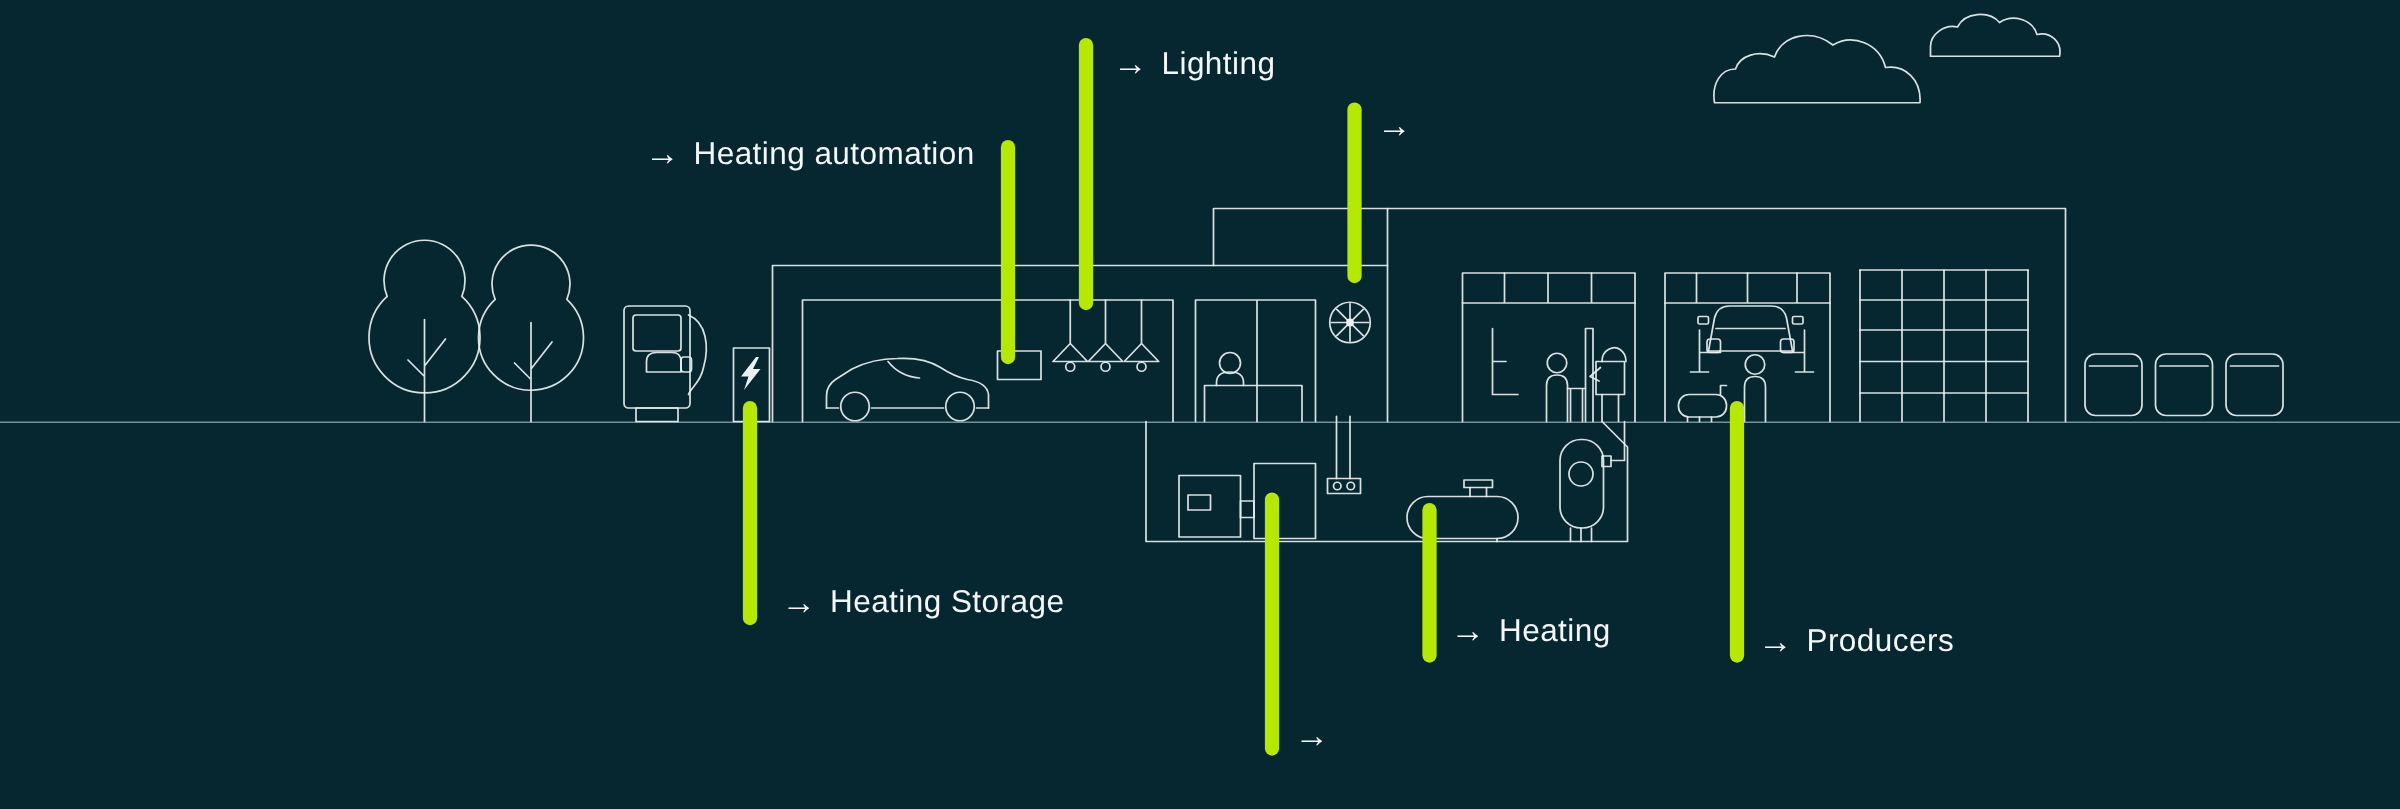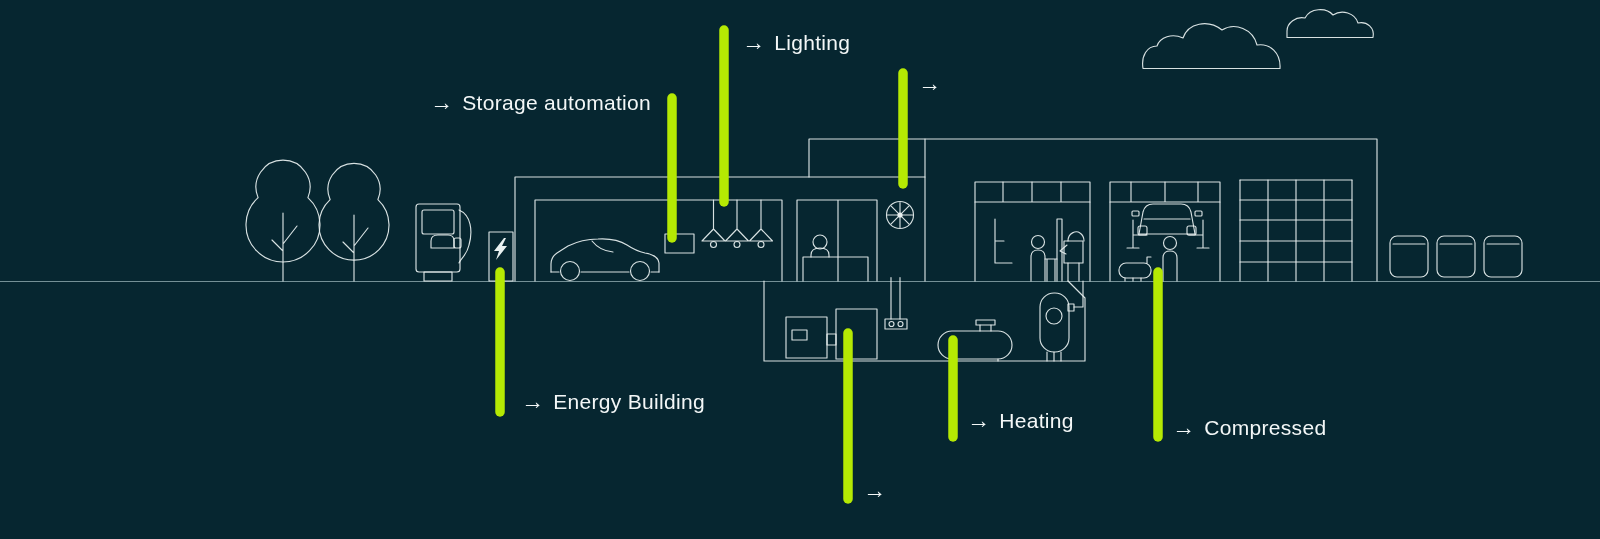--- a/index.html
+++ b/index.html
@@ -194,44 +194,44 @@
     <line class="callout-line" x1="724" y1="30" x2="724" y2="202"></line>
     <line class="callout-line" x1="903" y1="73" x2="903" y2="184"></line>
     <line class="callout-line" x1="500" y1="272" x2="500" y2="412"></line>
     <line class="callout-line" x1="848" y1="333" x2="848" y2="499"></line>
     <line class="callout-line" x1="953" y1="340" x2="953" y2="437"></line>
     <line class="callout-line" x1="1158" y1="272" x2="1158" y2="437"></line>
   </svg>
 
   <div class="callout-label" style="left:430px;top:90px;">
     <span class="arrow">→</span>
-    <span>Storage automation</span>
+    <span>Heating automation</span>
   </div>
 
   <div class="callout-label" style="left:742px;top:30px;">
     <span class="arrow">→</span>
     <span>Lighting</span>
   </div>
 
   <div class="callout-label" style="left:918px;top:71px;">
     <span class="arrow">→</span>
   </div>
 
   <div class="callout-label" style="left:521px;top:389px;">
     <span class="arrow">→</span>
-    <span>Energy Building</span>
+    <span>Heating Storage</span>
   </div>
 
   <div class="callout-label" style="left:863px;top:478px;">
     <span class="arrow">→</span>
   </div>
 
   <div class="callout-label" style="left:967px;top:408px;">
     <span class="arrow">→</span>
     <span>Heating</span>
   </div>
 
   <div class="callout-label" style="left:1172px;top:415px;">
     <span class="arrow">→</span>
-    <span>Compressed</span>
+    <span>Producers</span>
   </div>
 
 </div>
 
 </body></html>

